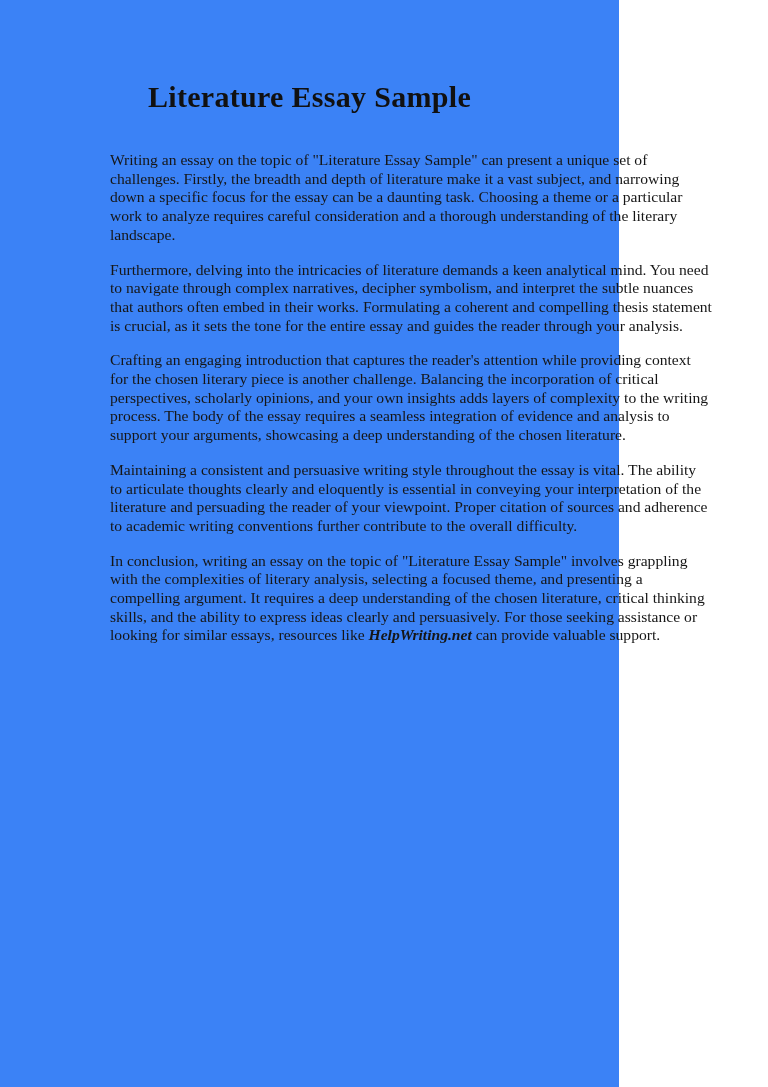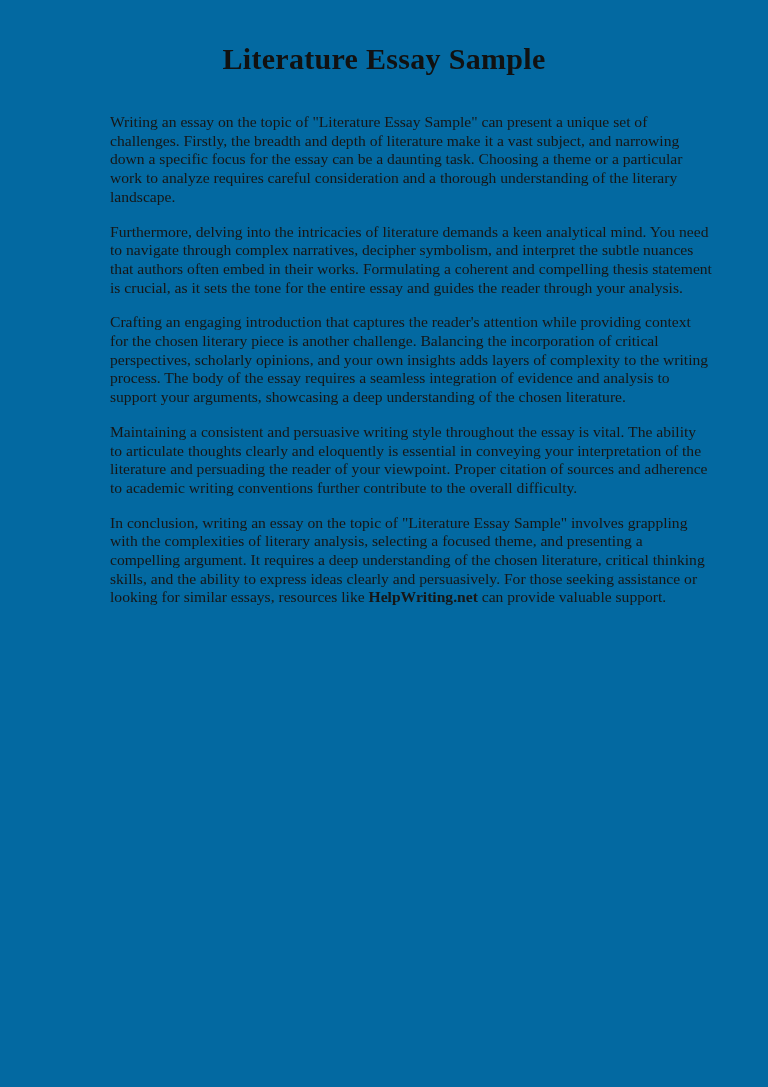--- a/index.html
+++ b/index.html
@@ -8,24 +8,24 @@
     background: #ffffff;
   }
   body {
     width: 768px;
     height: 1087px;
     overflow: hidden;
     font-family: "Liberation Serif", serif;
   }
   .page {
     box-sizing: border-box;
-    width: 768px;
+    width: 619px;
     height: 1087px;
-    background: #0369a1;
-    padding-top: 42px;
+    background: #3b82f6;
+    padding-top: 80px;
   }
   .doc-title {
     margin: 0 0 37px 0;
     text-align: center;
     font-family: "Liberation Serif", serif;
     font-weight: bold;
     font-size: 30px;
     line-height: 34px;
     color: #111111;
     letter-spacing: 0.3px;
@@ -36,20 +36,21 @@
     font-size: 15.6px;
     line-height: 18.7px;
     color: #161616;
   }
   .content p {
     margin: 16px 0 13px 0;
     text-align: left;
   }
   .brand-bold {
     font-weight: bold;
+    font-style: italic;
   }
 </style>
 </head>
 <body>
 
 <div class="page">
   <h1 class="doc-title">Literature Essay Sample</h1>
 
   <div class="content">
     <p>Writing an essay on the topic of "Literature Essay Sample" can present a unique set of challenges. Firstly, the breadth and depth of literature make it a vast subject, and narrowing down a specific focus for the essay can be a daunting task. Choosing a theme or a particular work to analyze requires careful consideration and a thorough understanding of the literary landscape.</p>

